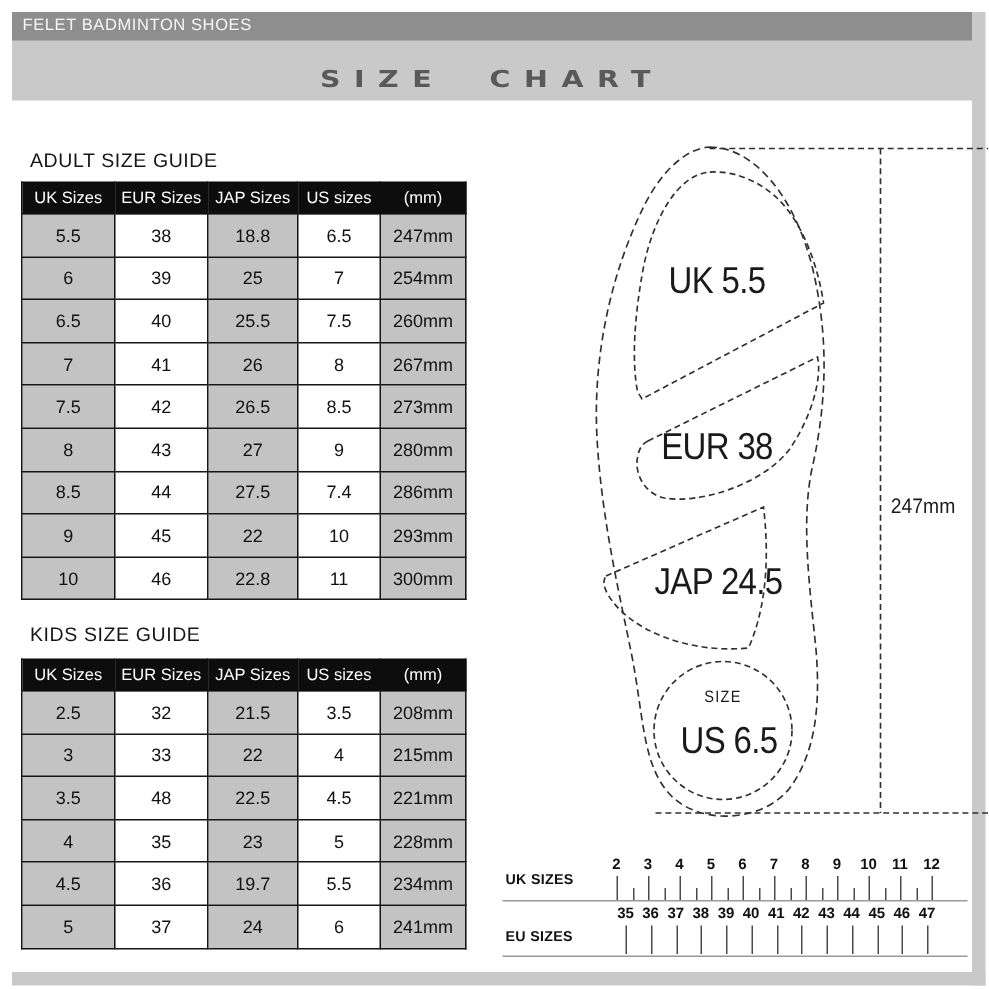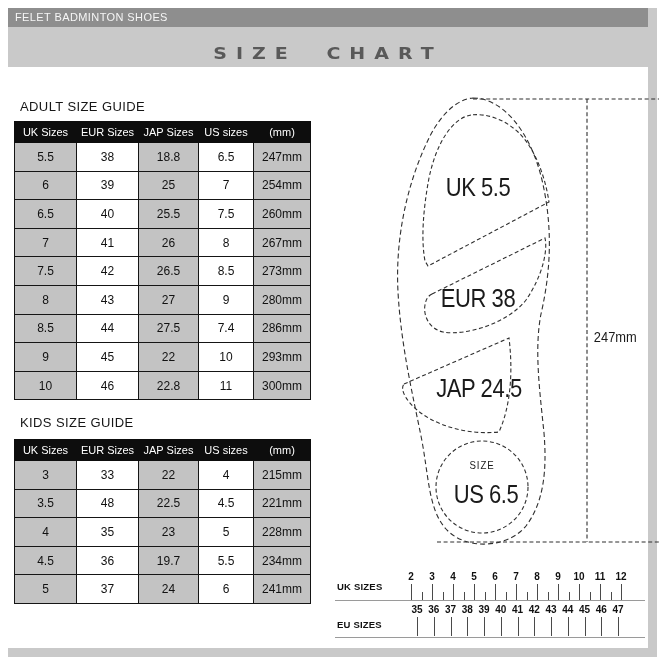--- a/index.html
+++ b/index.html
@@ -172,20 +172,27 @@
     <thead>
       <tr>
         <th>UK Sizes</th>
         <th>EUR Sizes</th>
         <th>JAP Sizes</th>
         <th>US sizes</th>
         <th>(mm)</th>
       </tr>
     </thead>
     <tbody>
+      <tr>
+        <td class="g">2.5</td>
+        <td class="">32</td>
+        <td class="g">21.5</td>
+        <td class="">3.5</td>
+        <td class="g">208mm</td>
+      </tr>
       <tr>
         <td class="g">3</td>
         <td class="">33</td>
         <td class="g">22</td>
         <td class="">4</td>
         <td class="g">215mm</td>
       </tr>
       <tr>
         <td class="g">3.5</td>
         <td class="">48</td>

